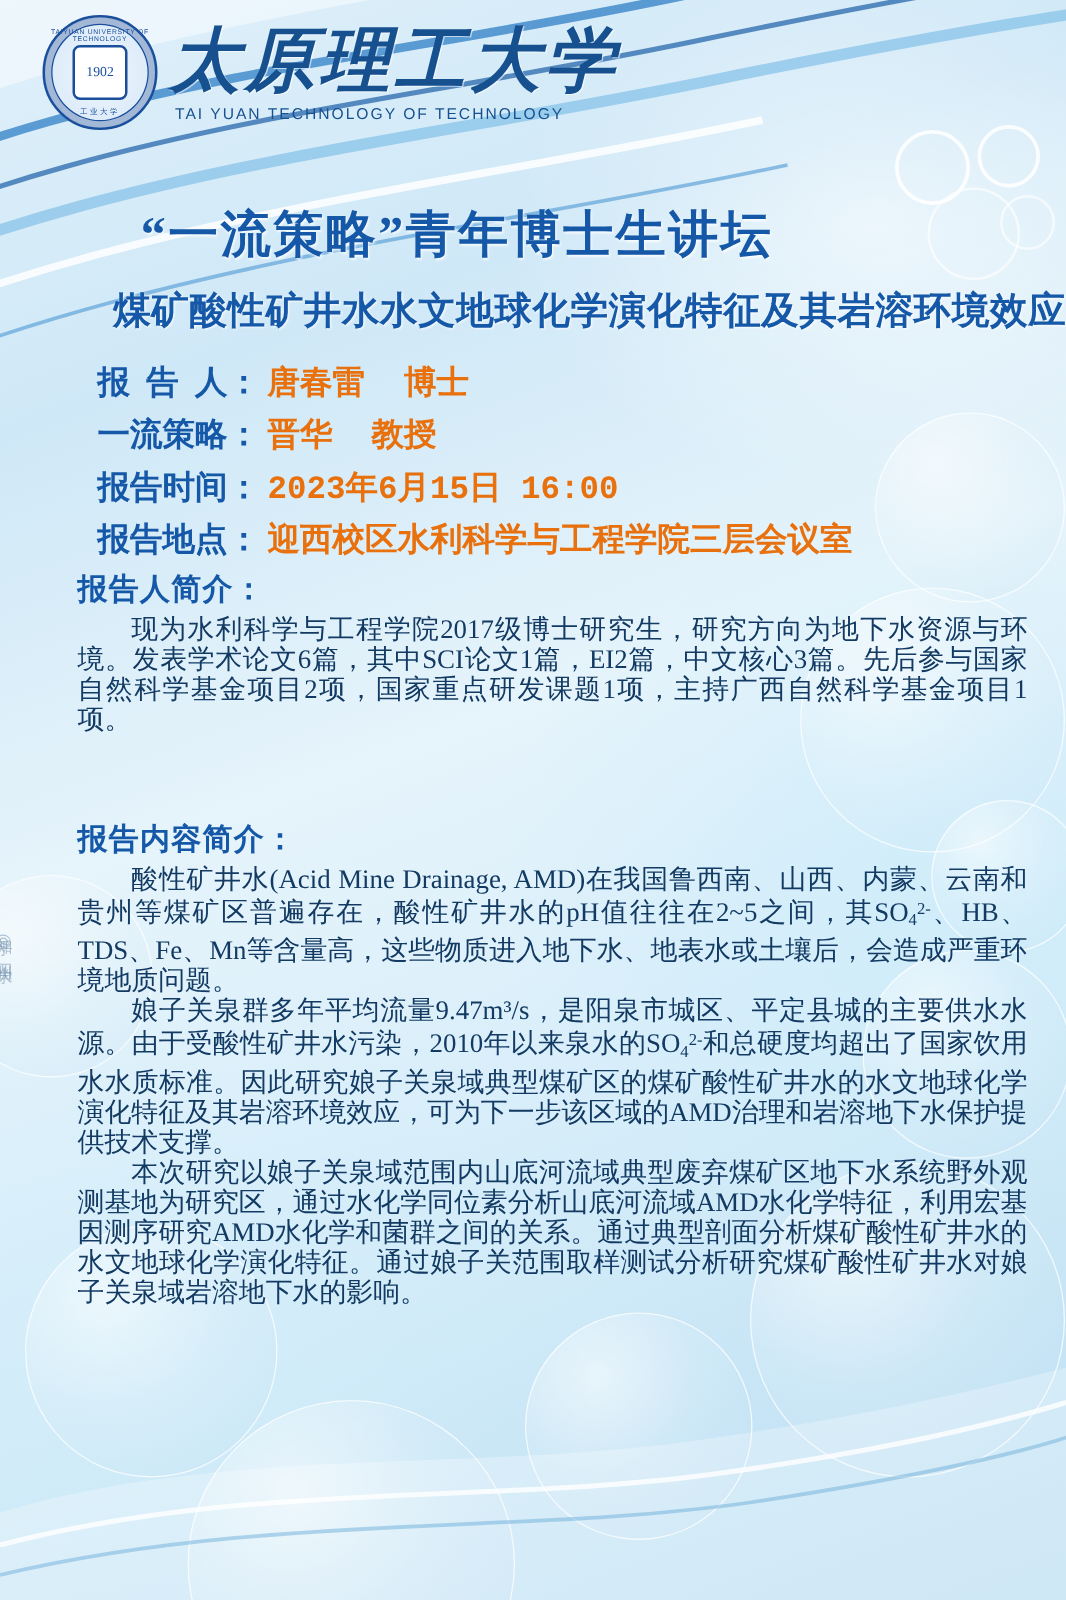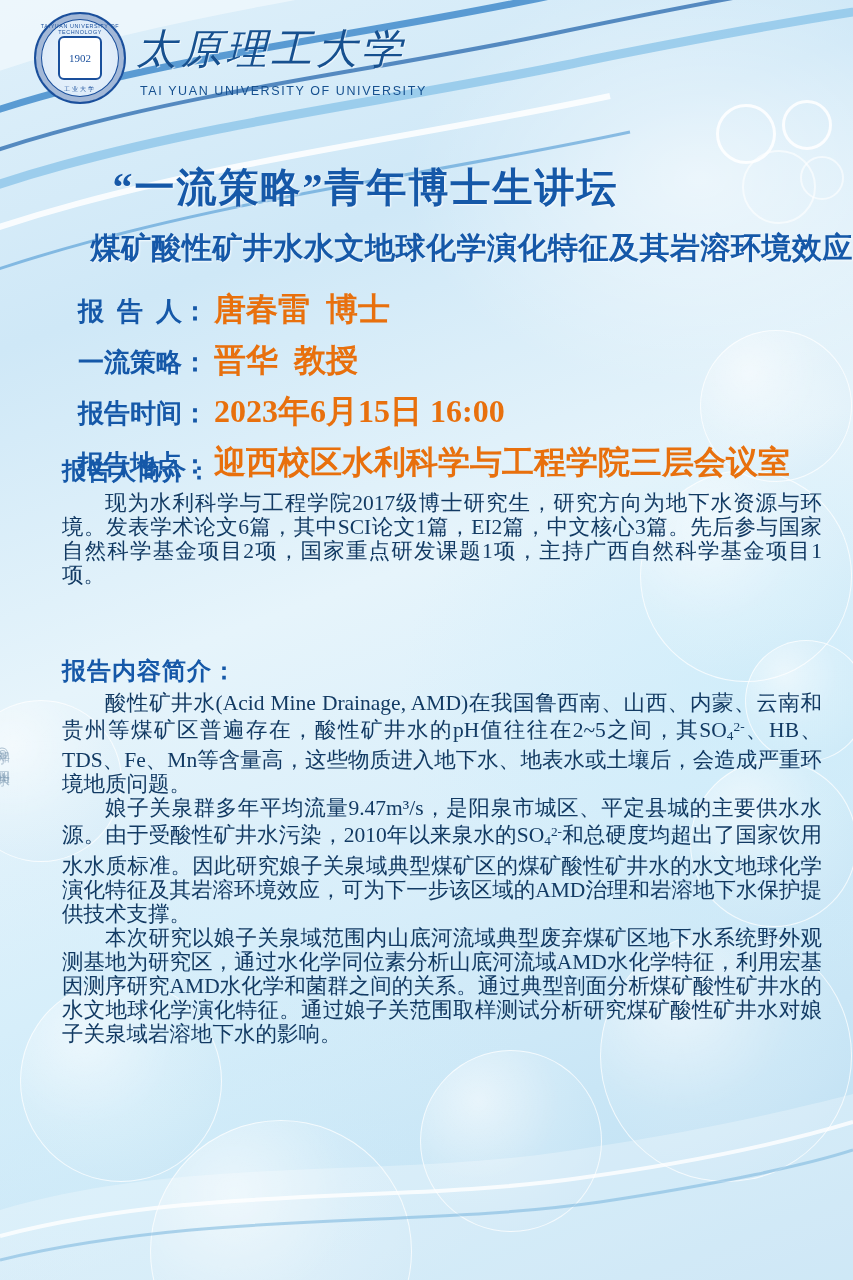--- a/index.html
+++ b/index.html
@@ -122,23 +122,23 @@
   }
   .seal .ring-text-top { top: 9px; }
   .seal .ring-text-bottom { bottom: 8px; font-size: 6px; letter-spacing: 2px; }
 
   .uni-names {
     margin-left: 10px;
     padding-top: 6px;
   }
   .uni-cn {
     font-family: "Liberation Serif", serif;
-    font-size: 41px;
+    font-size: 56px;
     line-height: 62px;
-    font-weight: normal;
+    font-weight: bold;
     color: #16508f;
     letter-spacing: 4px;
     font-style: italic;
     text-shadow: 1px 1px 0 rgba(255,255,255,0.6);
   }
   .uni-en {
     font-family: "Liberation Sans", sans-serif;
     font-size: 12.5px;
     letter-spacing: 1.6px;
     color: #16508f;
@@ -185,24 +185,24 @@
     margin-bottom: 7px;
   }
   .info-label {
     font-size: 26px;
     font-weight: bold;
     color: #1558a8;
     font-family: "Liberation Serif", serif;
     white-space: pre;
   }
   .info-value {
-    font-size: 32px;
+    font-size: 26px;
     font-weight: bold;
     color: #e8700d;
-    font-family: Liberation Serif, serif;
+    font-family: Liberation Mono, monospace;
     margin-left: 6px;
     white-space: pre;
   }
 
   
   .section {
     position: absolute;
     left: 62px;
     width: 760px;
   }
@@ -268,21 +268,21 @@
 
   <div class="header">
     <div class="logo-wrap">
       <div class="seal">
         <div class="ring-text-top">TAIYUAN UNIVERSITY OF TECHNOLOGY</div>
         <div class="inner">1902</div>
         <div class="ring-text-bottom">工业大学</div>
       </div>
       <div class="uni-names">
         <div class="uni-cn">太原理工大学</div>
-        <div class="uni-en">TAI YUAN UNIVERSITY OF UNIVERSITY</div>
+        <div class="uni-en">TAI YUAN TECHNOLOGY OF TECHNOLOGY</div>
       </div>
     </div>
   </div>
 
   <div class="title-main">“一流策略”青年博士生讲坛</div>
   <div class="title-sub">煤矿酸性矿井水水文地球化学演化特征及其岩溶环境效应</div>
 
   <div class="info">
     <div class="info-row">
       <span class="info-label">报  告  人：</span>

